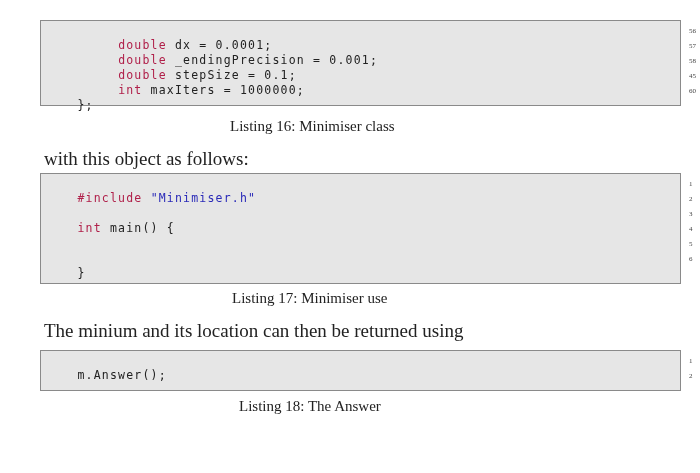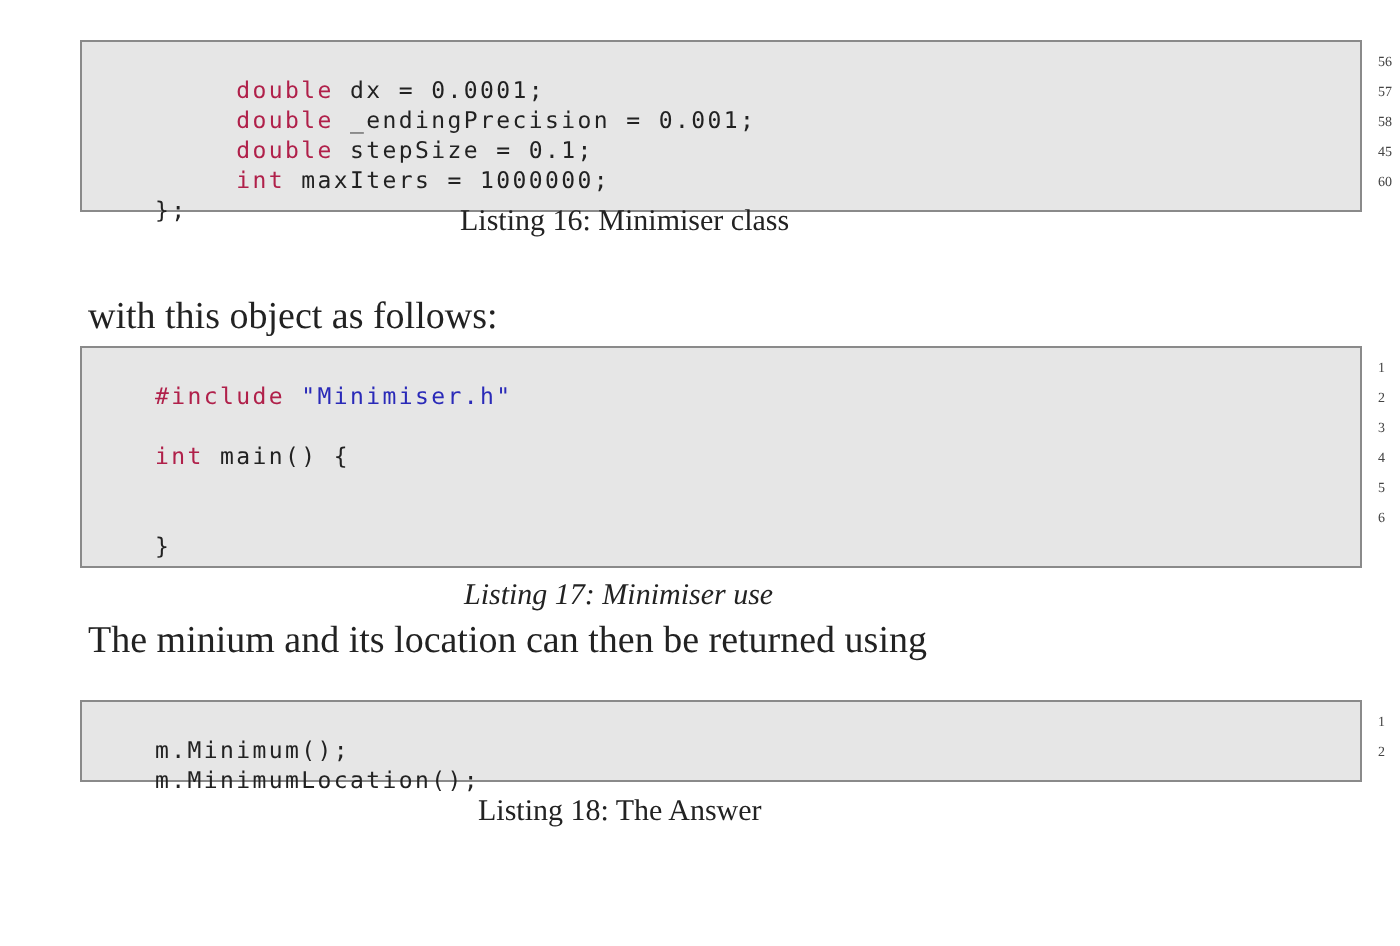--- a/index.html
+++ b/index.html
@@ -80,21 +80,21 @@
   </div>
   <div class="code-line">
     <span>     </span><span class="kw">int</span><span> maxIters = 1000000;</span>
     <span class="lineno">45</span>
   </div>
   <div class="code-line">
     <span></span><span class="kw"></span><span>};</span>
     <span class="lineno">60</span>
   </div>
 </div>
-<div class="caption" style="left:230px; top:103px;">Listing 16: Minimiser class</div>
+<div class="caption" style="left:230px; top:118px;">Listing 16: Minimiser class</div>
 
 <div class="para" style="top:148px;text-align:center;">with this object as follows:</div>
 
 <div class="listing" style="top:173px; height:111px;">
   <div class="code-line">
     <span class="pp">#include</span> <span class="str">"Minimiser.h"</span>
     <span class="lineno">1</span>
   </div>
   <div class="code-line">
     <span></span>
@@ -110,27 +110,26 @@
   </div>
   <div class="code-line">
     <span>     </span>
     <span class="lineno">5</span>
   </div>
   <div class="code-line">
     <span>}</span>
     <span class="lineno">6</span>
   </div>
 </div>
-<div class="caption" style="left:232px; top:290px;font-style:italic;">Listing 17: Minimiser use</div>
+<div class="caption" style="left:232px; top:290px;">Listing 17: Minimiser use</div>
 
-<div class="para" style="top:310px;">The minium and its location can then be returned using</div>
+<div class="para" style="top:320px;">The minium and its location can then be returned using</div>
 
 <div class="listing" style="top:350px; height:41px;">
   <div class="code-line">
-    <span>m.Minimum();</span>
+    <span>m.Answer();</span>
     <span class="lineno">1</span>
   </div>
   <div class="code-line">
-    <span>m.MinimumLocation();</span>
     <span class="lineno">2</span>
   </div>
 </div>
 <div class="caption" style="left:239px; top:398px;">Listing 18: The Answer</div>
 
 </body></html>

